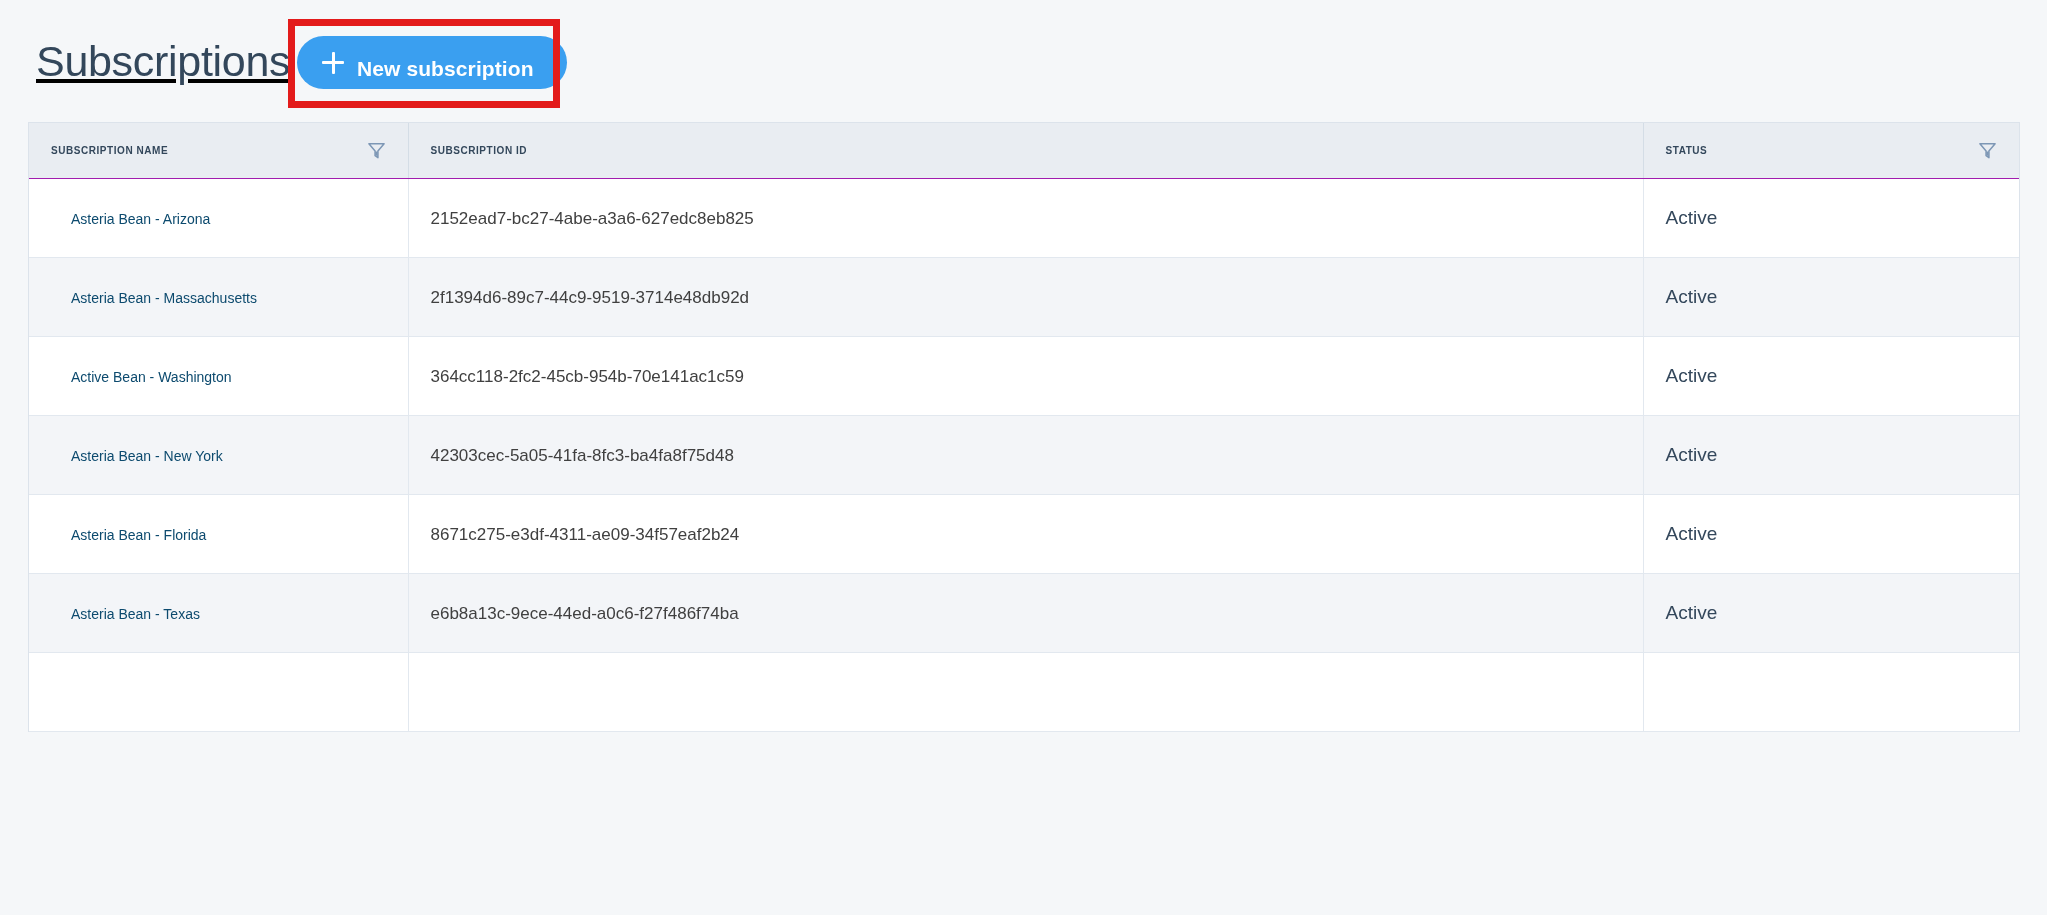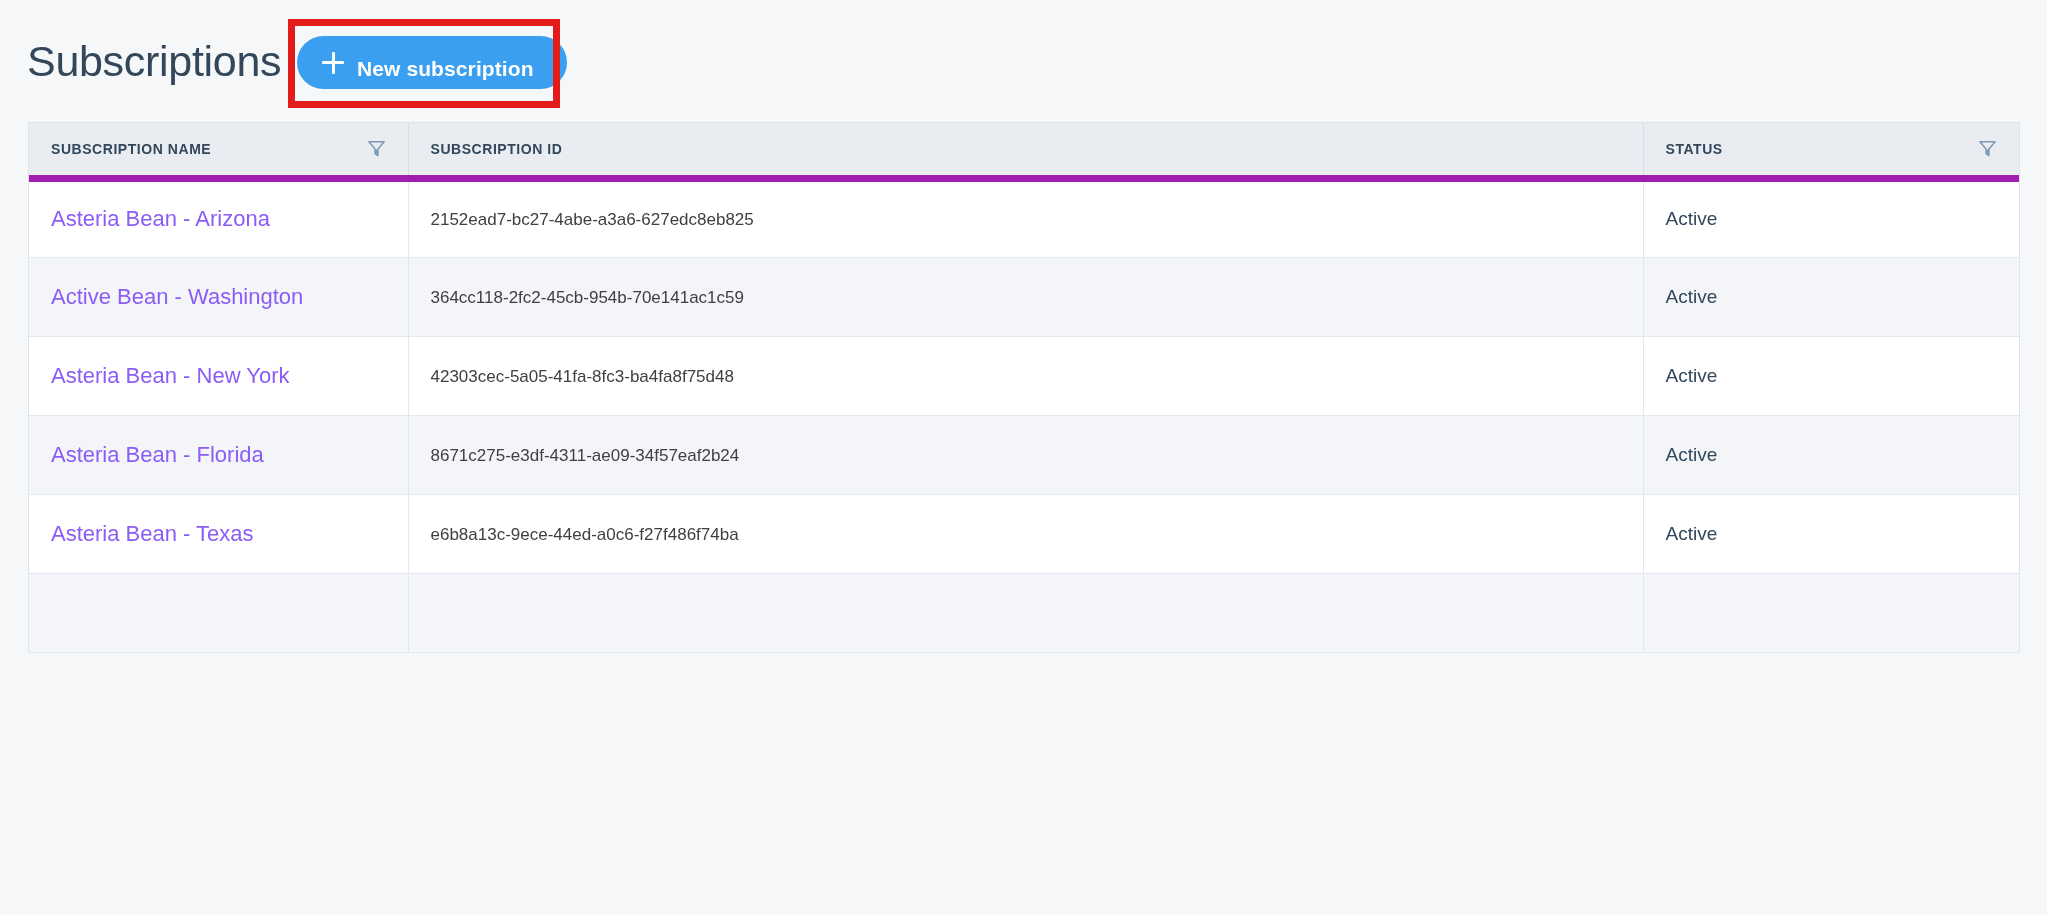--- a/index.html
+++ b/index.html
@@ -14,22 +14,23 @@
     font-family: "Liberation Sans", sans-serif;
     -webkit-font-smoothing: antialiased;
   }
 
   
   .page-header {
     position: relative;
     height: 122px;
     display: flex;
     align-items: center;
-    padding-left: 27px;
-    box-sizing: border-box;
+    padding-left: 36px;
+    box-sizing: border-box;
+    text-decoration: underline;
   }
   .page-title {
     font-size: 43px;
     font-weight: 400;
     color: #33475B;
     letter-spacing: -0.3px;
     line-height: 1;
     white-space: nowrap;
   }
 
@@ -106,23 +107,23 @@
     box-sizing: border-box;
   }
   col.col-name   { width: 379px; }
   col.col-id     { width: 1235px; }
   col.col-status { width: 376px; }
 
   thead th {
     background: #E9EDF2;
     height: 55px;
     padding: 0 22px;
-    border-bottom: 7px solid #a21caf;
+    border-bottom: 1px solid #a21caf;
     border-right: 1px solid #D4DDE6;
-    font-size: 14px;
+    font-size: 10px;
     font-weight: 700;
     color: #33475B;
     letter-spacing: 0.55px;
     white-space: nowrap;
   }
   thead th:last-child { border-right: none; }
   .th-inner {
     display: flex;
     align-items: center;
     justify-content: space-between;
@@ -145,24 +146,25 @@
     font-size: 19px;
     color: #33475B;
     white-space: nowrap;
     overflow: hidden;
   }
   tbody td:last-child { border-right: none; }
   tbody tr:nth-child(even) td { background: #F3F5F8; }
   tbody tr:nth-child(odd)  td { background: #FFFFFF; }
 
   .sub-link {
-    color: #8b5cf6;
+    color: #0c4a6e;
     text-decoration: none;
-    font-size: 22px;
+    font-size: 14px;
     cursor: pointer;
+    margin-left: 20px;
   }
   .sub-id { font-size: 17px; color: #404040; }
   .status-text { font-size: 19px; color: #33475B; text-align: right; }
 </style>
 </head>
 <body>
 
 <div class="page-header">
   <div class="page-title">Subscriptions</div>
 
@@ -212,20 +214,25 @@
         </th>
       </tr>
     </thead>
     <tbody id="table-body">
         <tr>
           <td><a class="sub-link">Asteria Bean - Arizona</a></td>
           <td><span class="sub-id">2152ead7-bc27-4abe-a3a6-627edc8eb825</span></td>
           <td><span class="status-text">Active</span></td>
         </tr>
         <tr>
+          <td><a class="sub-link">Asteria Bean - Massachusetts</a></td>
+          <td><span class="sub-id">2f1394d6-89c7-44c9-9519-3714e48db92d</span></td>
+          <td><span class="status-text">Active</span></td>
+        </tr>
+        <tr>
           <td><a class="sub-link">Active Bean - Washington</a></td>
           <td><span class="sub-id">364cc118-2fc2-45cb-954b-70e141ac1c59</span></td>
           <td><span class="status-text">Active</span></td>
         </tr>
         <tr>
           <td><a class="sub-link">Asteria Bean - New York</a></td>
           <td><span class="sub-id">42303cec-5a05-41fa-8fc3-ba4fa8f75d48</span></td>
           <td><span class="status-text">Active</span></td>
         </tr>
         <tr>

